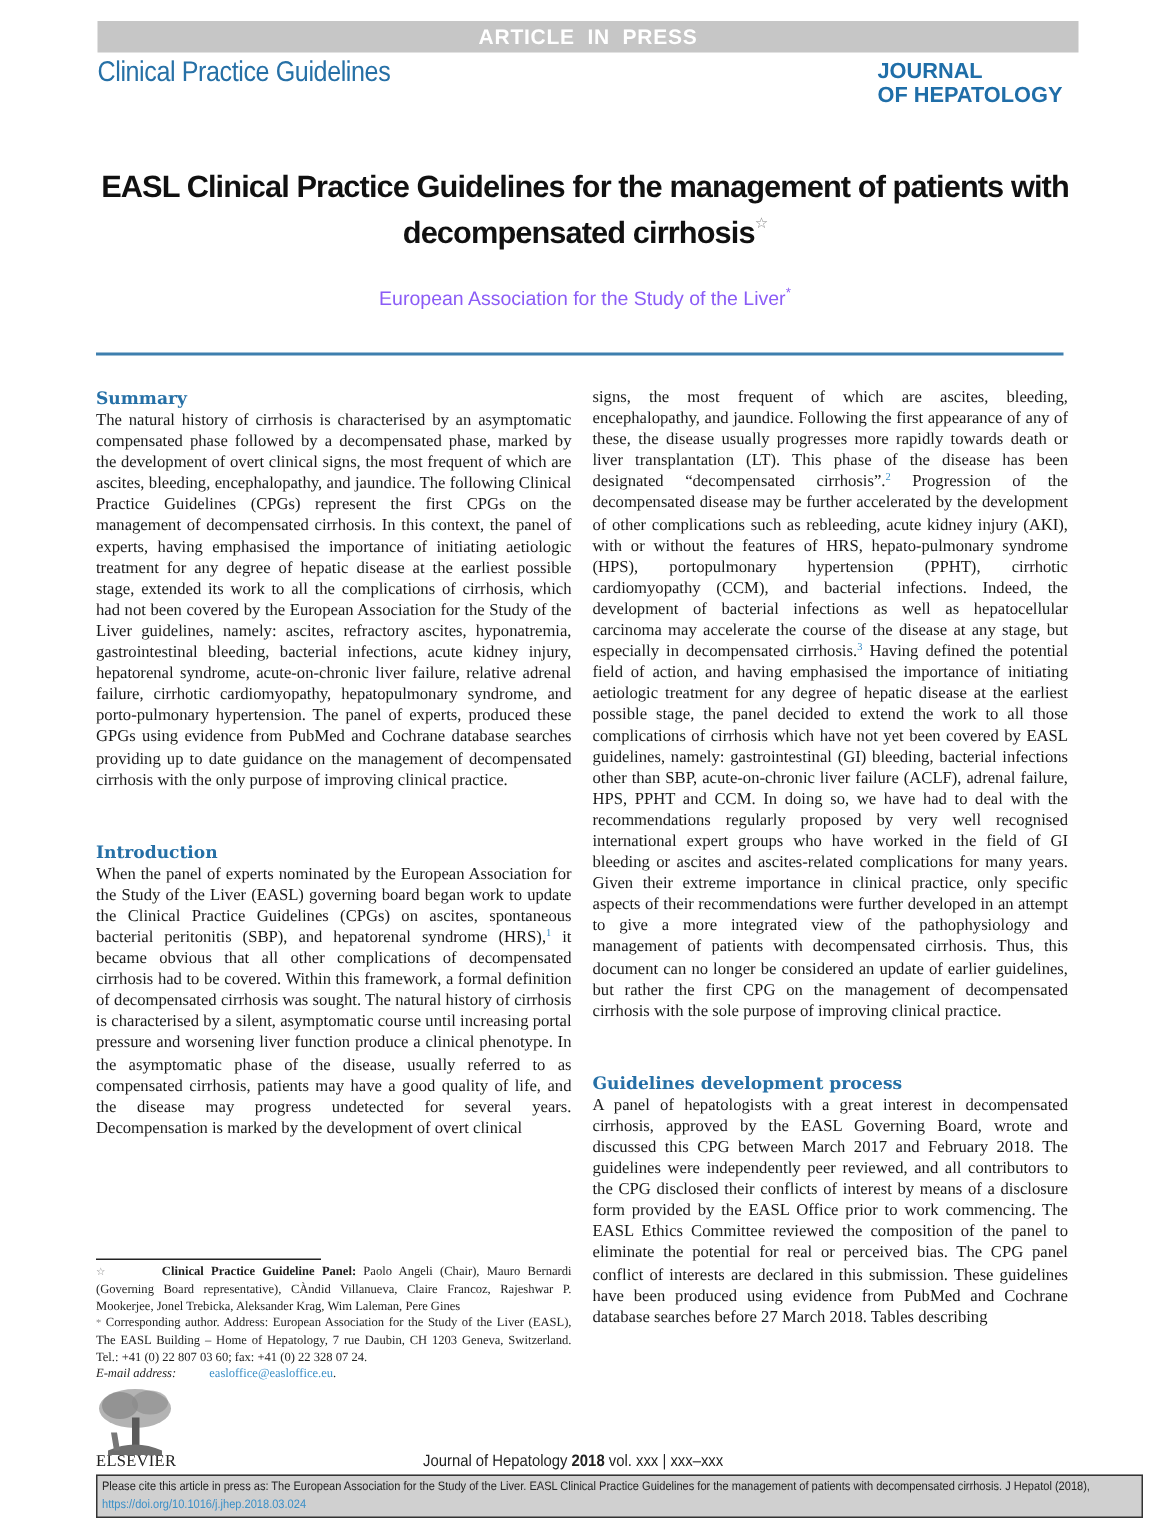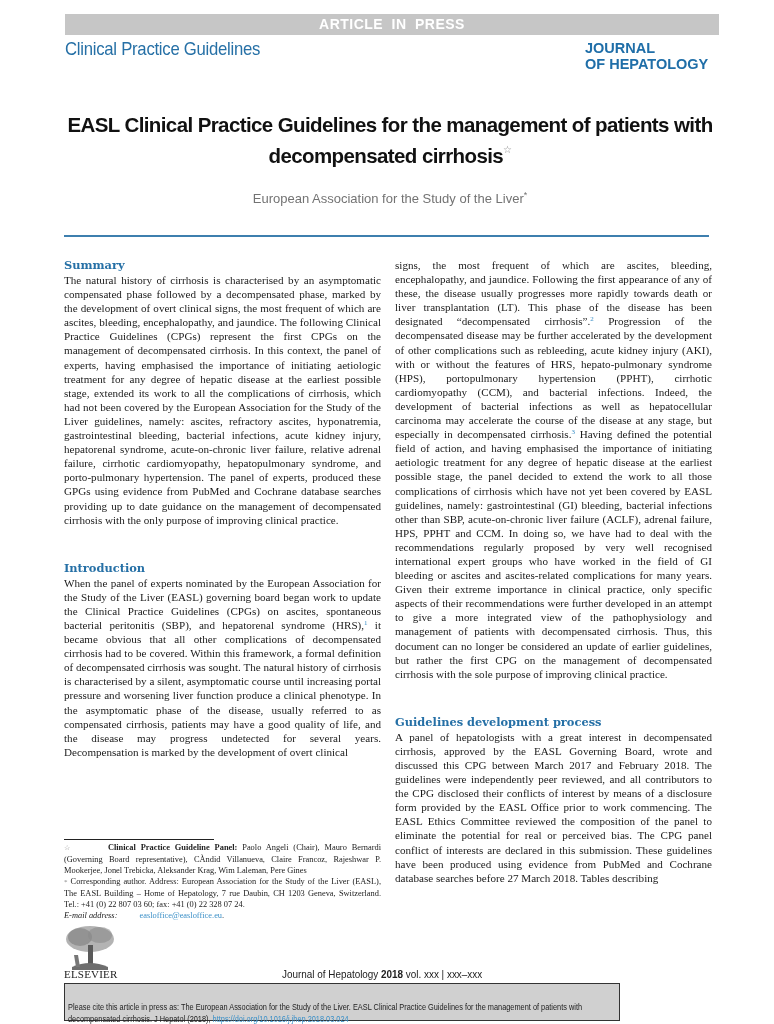--- a/index.html
+++ b/index.html
@@ -23,21 +23,21 @@
     color: #1f6ea8; line-height: 16px;
   }
   .title {
     position: absolute; left: 60px; top: 112px; width: 660px; text-align: center;
     font-family: "Liberation Sans", sans-serif; font-weight: bold; font-size: 20.5px;
     line-height: 25px; color: #111; letter-spacing: -0.6px;
   }
   .title sup { font-size: 10px; color: #888; font-weight: normal; vertical-align: 10px; }
   .author {
     position: absolute; left: 60px; top: 190px; width: 660px; text-align: center;
-    font-family: "Liberation Sans", sans-serif; font-size: 13px; color: #737373;
+    font-family: "Liberation Sans", sans-serif; font-size: 13px; color: #8b5cf6;
   }
   .author sup { font-size: 9px; }
   .rule {
     position: absolute; left: 64px; top: 235px; width: 645px; height: 2px; background: #3e7fae;
   }
 
   .col { position: absolute; width: 317px; font-size: 11.1px; line-height: 14.1px; text-align: justify; hyphens: none; }
   .col-left { left: 64px; top: 258px; }
   .col-right { left: 395px; top: 258px; }
   .heading {
@@ -63,22 +63,22 @@
   }
   .elsevier-word {
     position: absolute; left: 64px; top: 968px; font-size: 11px; color: #222; letter-spacing: 0.2px;
   }
   .running-foot {
     position: absolute; left: 282px; top: 968px; font-family: "Liberation Sans", sans-serif; font-size: 11px; color: #222;
     transform: scaleX(0.9); transform-origin: left;
   }
   .running-foot b { font-weight: bold; }
   .cite-box {
-    position: absolute; left: 64px; top: 983px; width: 556px; height: 29px;
-    background: #d0d0d0; border: 1.5px solid #333; padding: 18px 3px;
+    position: absolute; left: 64px; top: 983px; width: 698px; height: 29px;
+    background: #d0d0d0; border: 1.5px solid #333; padding: 1px 3px;
     font-family: "Liberation Sans", sans-serif; font-size: 8.2px; line-height: 12px; color: #222;
   }
   .cite-box .inner { transform: scaleX(0.9); transform-origin: left; width: 111%; }
   .cite-box .link { color: #3a8fc7; }
 </style>
 </head>
 <body>
 
 <div class="banner">ARTICLE IN PRESS</div>
 <div class="section-label">Clinical Practice Guidelines</div>

